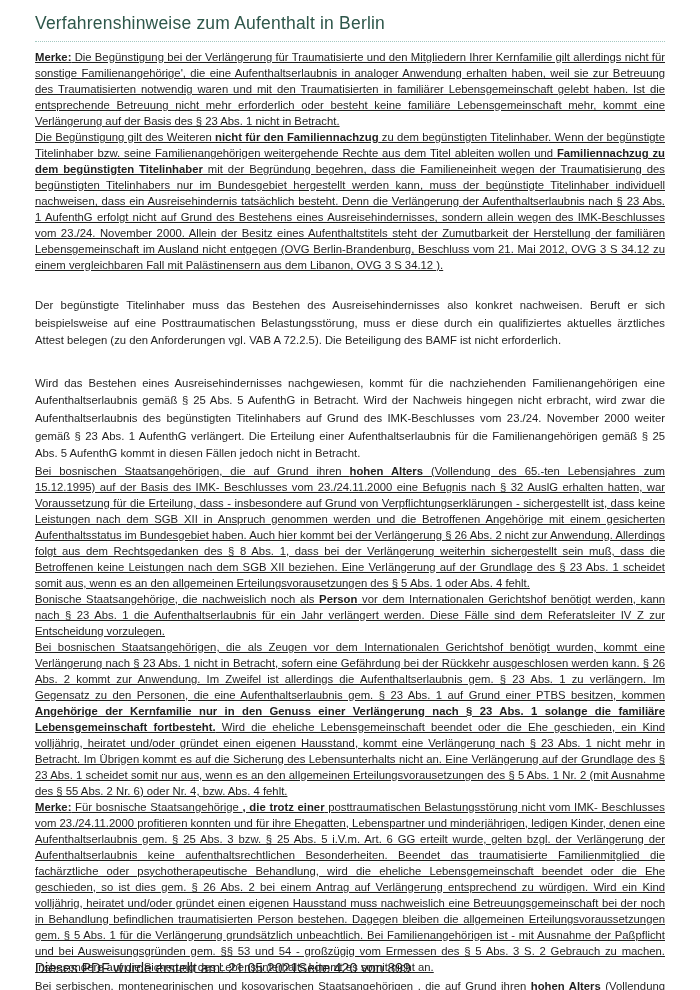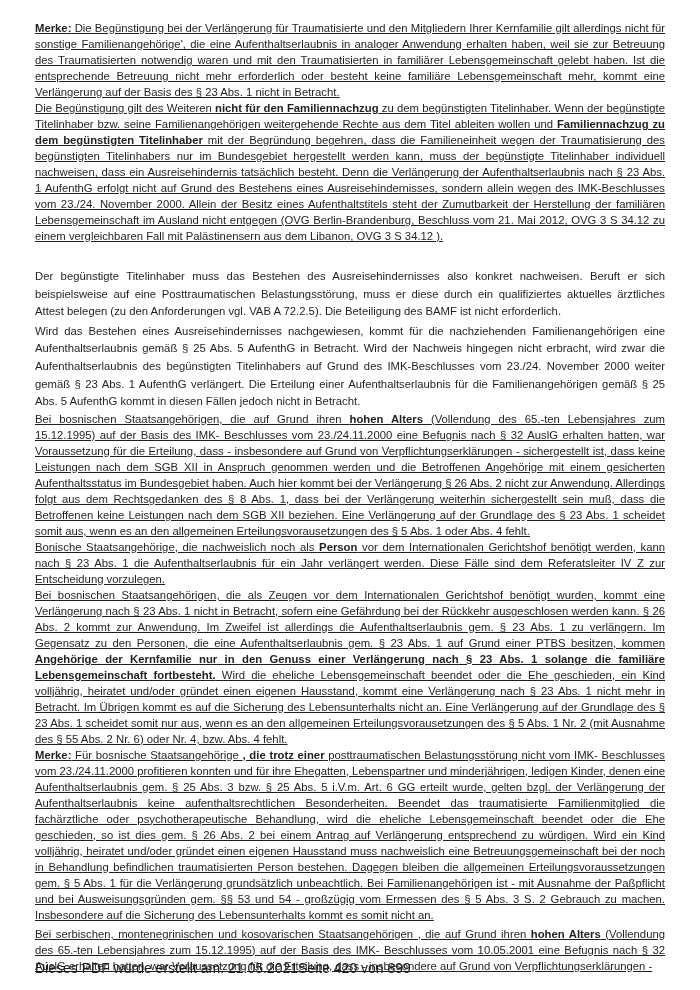--- a/index.html
+++ b/index.html
@@ -33,21 +33,21 @@
   }
   .para{
     margin:0;
     text-align:justify;
     font-size:11.3px;
   }
   .tight .para{line-height:16px;text-decoration:underline;}
   .loose .para{line-height:17.6px;}
   .block-a{margin-top:7px;}
   .block-b{margin-top:24px;}
-  .block-c{margin-top:2px;}
+  .block-c{margin-top:25px;}
   .block-d{}
   .block-e{margin-top:3px;}
   .para b{font-weight:700;}
   .section-heading{
     font-size:12.3px;
     font-weight:400;
     color:var(--c-heading);
     margin:5px 0 0 0;
     padding-bottom:3px;
     border-bottom:1px dotted #c3dcd8;
@@ -58,20 +58,21 @@
     display:flex;
     font-size:14px;
     color:#1c1c1c;
   }
 </style>
 </head>
 <body>
 
 <div class="page">
 
+  <h1 class="doc-title">Verfahrenshinweise zum Aufenthalt in Berlin</h1>
 
   <div class="block tight block-a">
     <p class="para"><b>Merke:</b><span> Die Begünstigung bei der Verlängerung für Traumatisierte und den Mitgliedern Ihrer Kernfamilie gilt allerdings nicht für sonstige Familienangehörige', die eine Aufenthaltserlaubnis in analoger Anwendung erhalten haben, weil sie zur Betreuung des Traumatisierten notwendig waren und mit den Traumatisierten in familiärer Lebensgemeinschaft gelebt haben. Ist die entsprechende Betreuung nicht mehr erforderlich oder besteht keine familiäre Lebensgemeinschaft mehr, kommt eine Verlängerung auf der Basis des § 23 Abs. 1 nicht in Betracht.</span></p>
     <p class="para"><span>Die Begünstigung gilt des Weiteren </span><b>nicht für den Familiennachzug</b><span> zu dem begünstigten Titelinhaber. Wenn der begünstigte Titelinhaber bzw. seine Familienangehörigen weitergehende Rechte aus dem Titel ableiten wollen und </span><b>Familiennachzug zu dem begünstigten Titelinhaber</b><span> mit der Begründung begehren, dass die Familieneinheit wegen der Traumatisierung des begünstigten Titelinhabers nur im Bundesgebiet hergestellt werden kann, muss der begünstigte Titelinhaber individuell nachweisen, dass ein Ausreisehindernis tatsächlich besteht. Denn die Verlängerung der Aufenthaltserlaubnis nach § 23 Abs. 1 AufenthG erfolgt nicht auf Grund des Bestehens eines Ausreisehindernisses, sondern allein wegen des IMK-Beschlusses vom 23./24. November 2000. Allein der Besitz eines Aufenthaltstitels steht der Zumutbarkeit der Herstellung der familiären Lebensgemeinschaft im Ausland nicht entgegen (OVG Berlin-Brandenburg, Beschluss vom 21. Mai 2012, OVG 3 S 34.12 zu einem vergleichbaren Fall mit Palästinensern aus dem Libanon, OVG 3 S 34.12 ).</span></p>
   </div>
 
   <div class="block loose block-b">
     <p class="para"><span>Der begünstigte Titelinhaber muss das Bestehen des Ausreisehindernisses also konkret nachweisen. Beruft er sich beispielsweise auf eine Posttraumatischen Belastungsstörung, muss er diese durch ein qualifiziertes aktuelles ärztliches Attest belegen (zu den Anforderungen vgl. VAB A 72.2.5). Die Beteiligung des BAMF ist nicht erforderlich.</span></p>
   </div>
 

